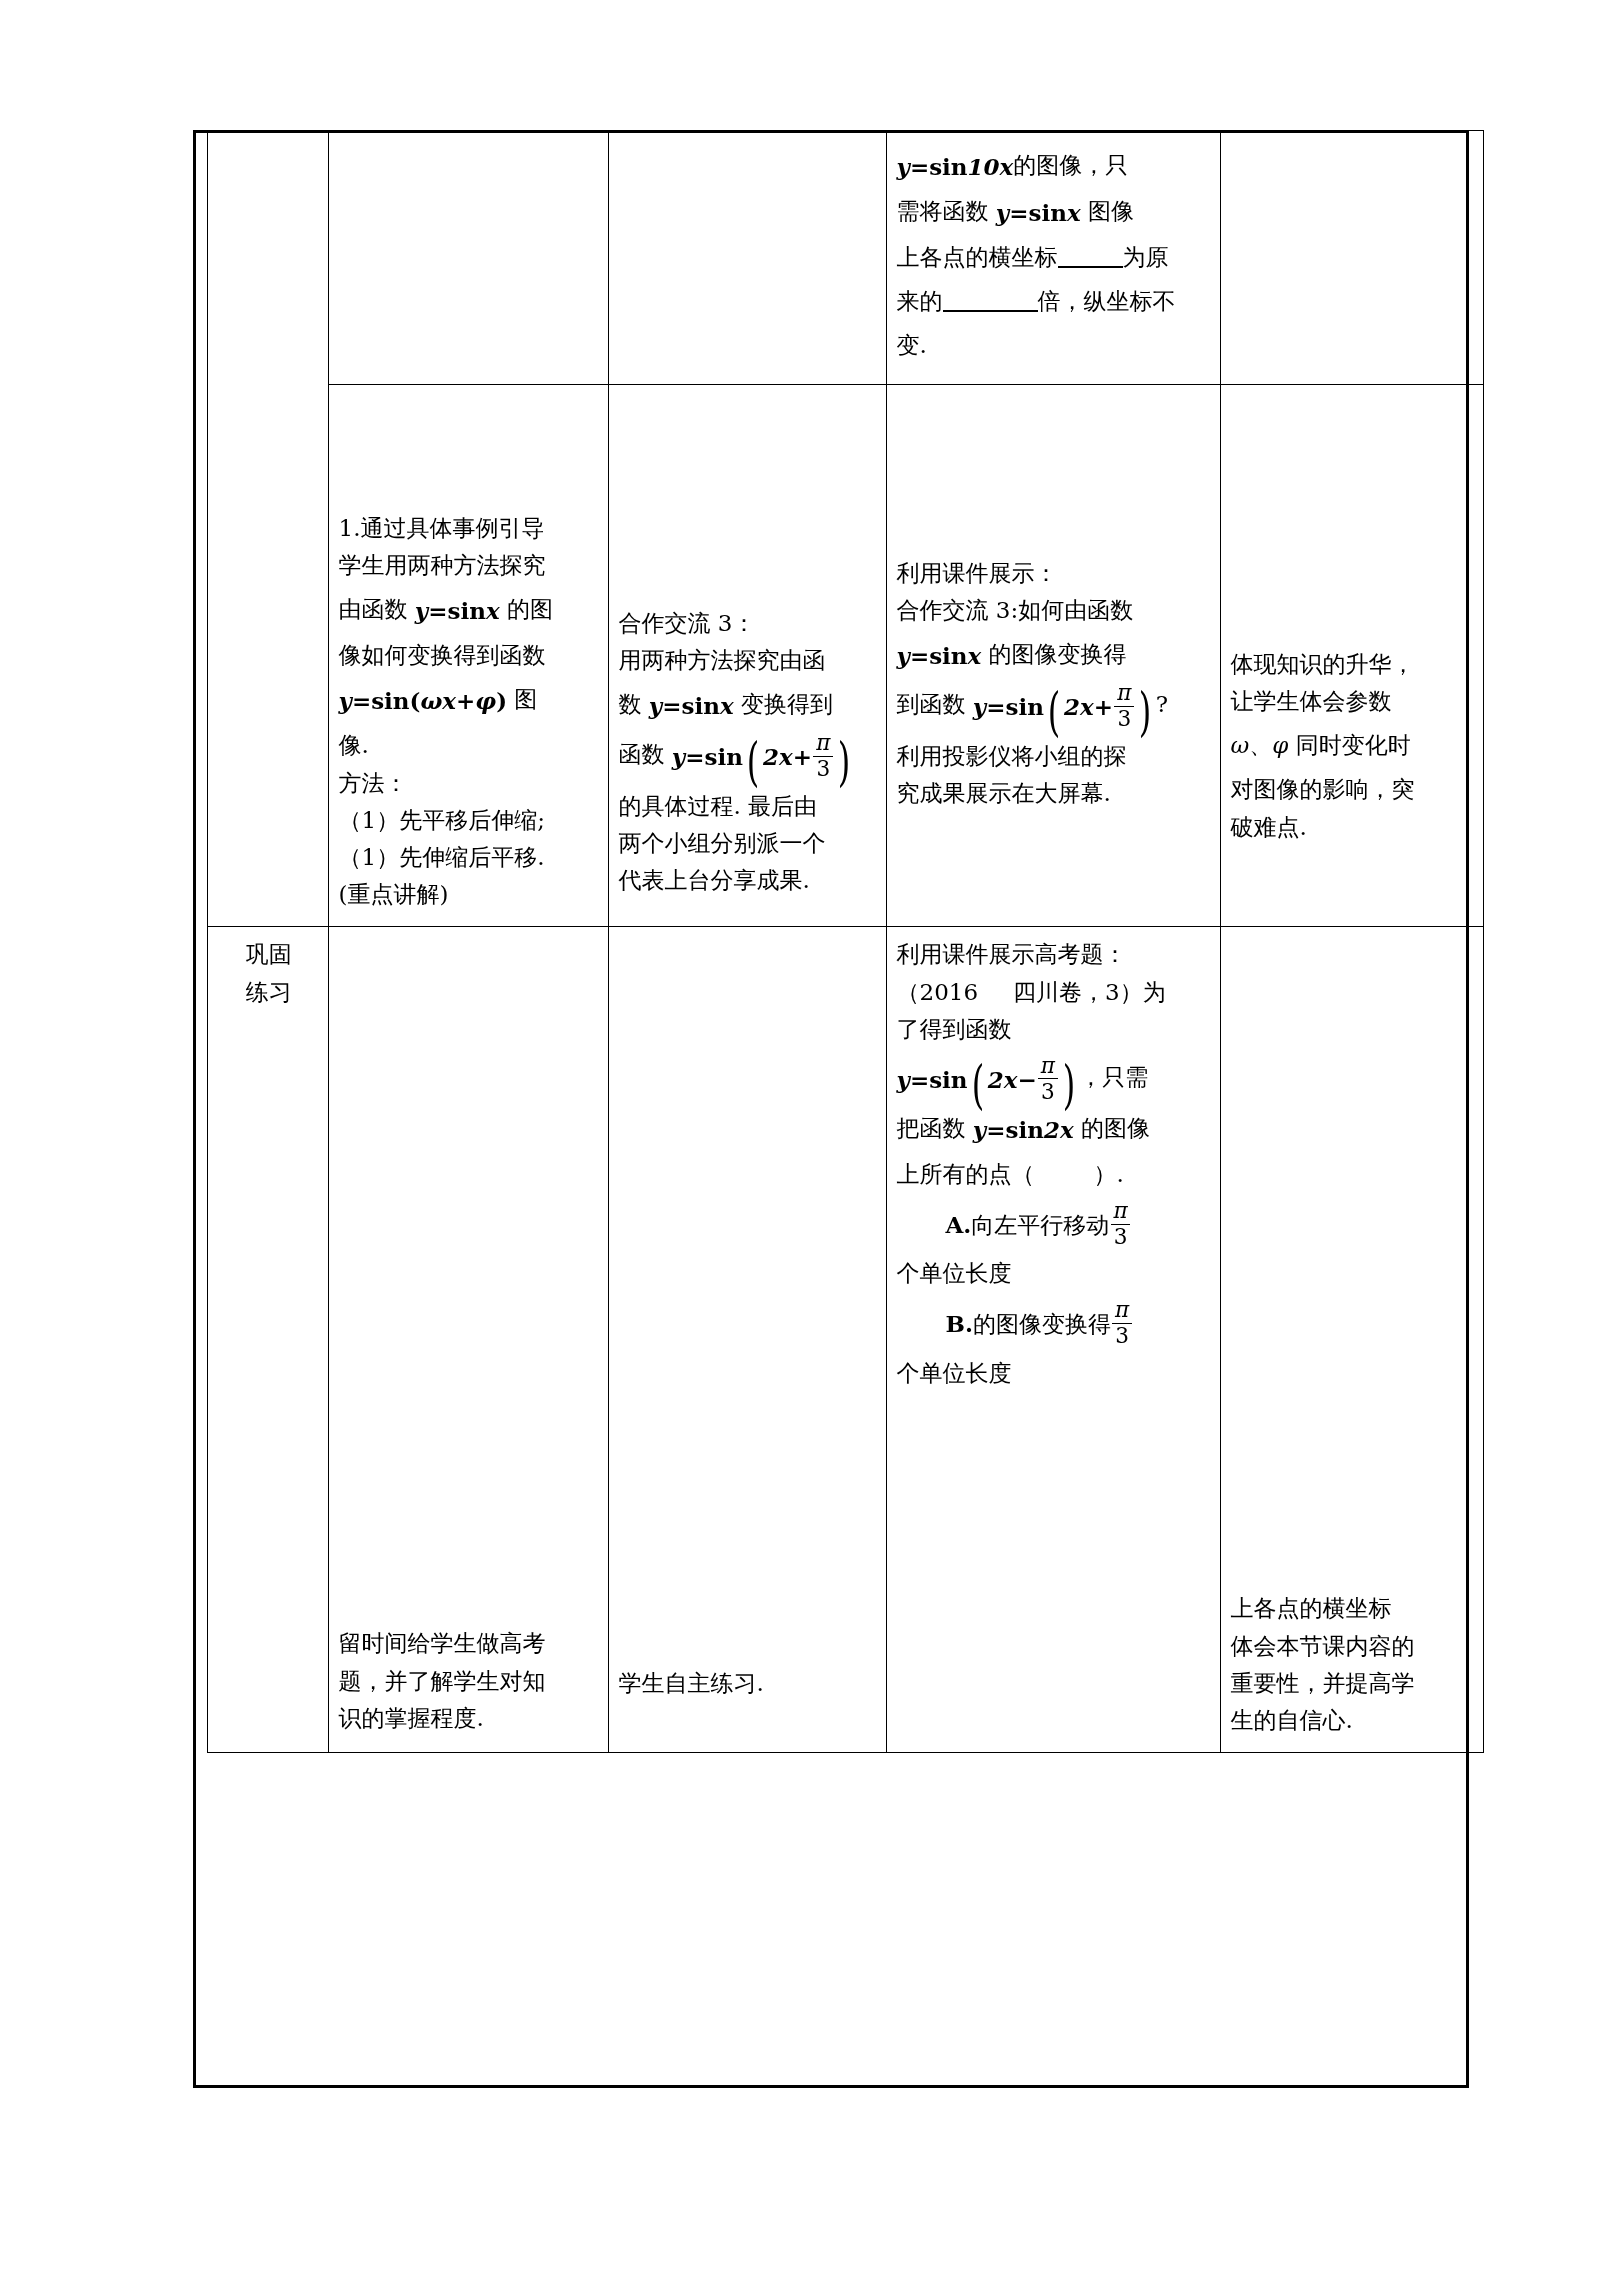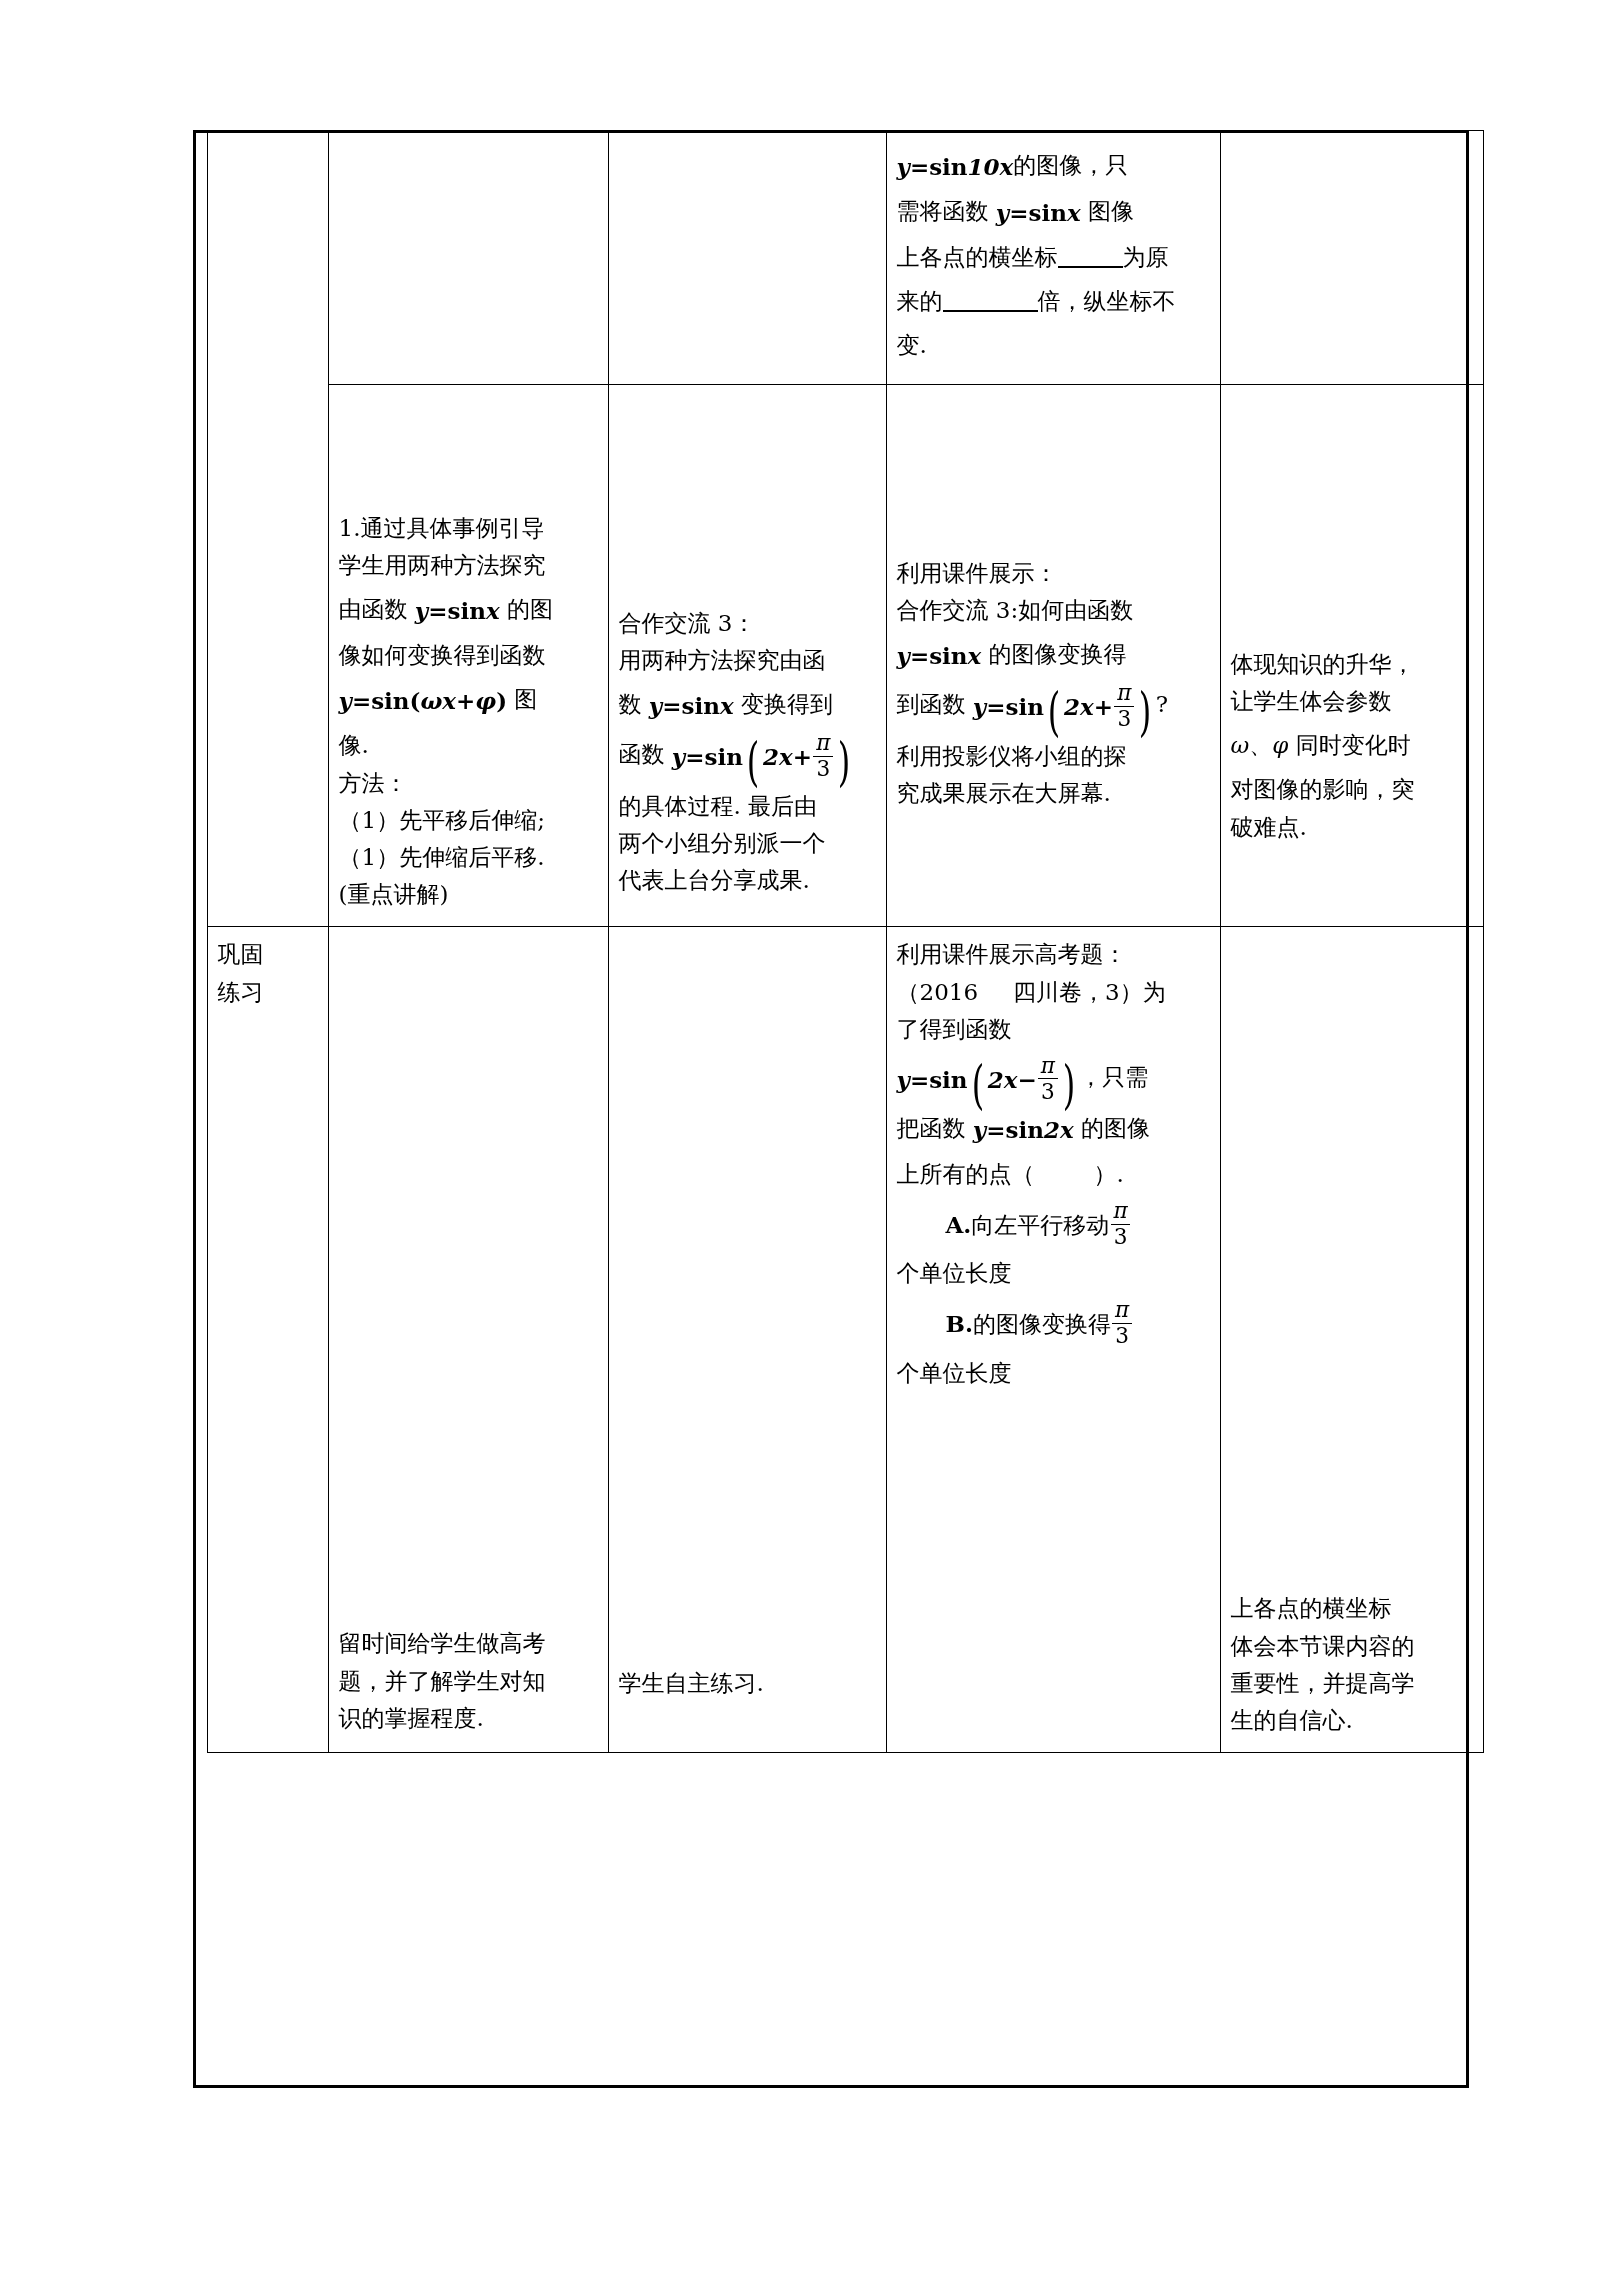--- a/index.html
+++ b/index.html
@@ -58,20 +58,21 @@
     z-index: 5;
   }
 
   col.c1 { width: 121px; }
   col.c2 { width: 280px; }
   col.c3 { width: 278px; }
   col.c4 { width: 334px; }
   col.c5 { width: 263px; }
 
   .label-cell {
+    text-align: center;
     vertical-align: middle;
     font-size: 23px;
     line-height: 1.75;
     padding: 6.8px 2.7px;
   }
 
   
   .mi {
     font-family: "DejaVu Serif", "Liberation Serif", serif;
     font-style: italic;

